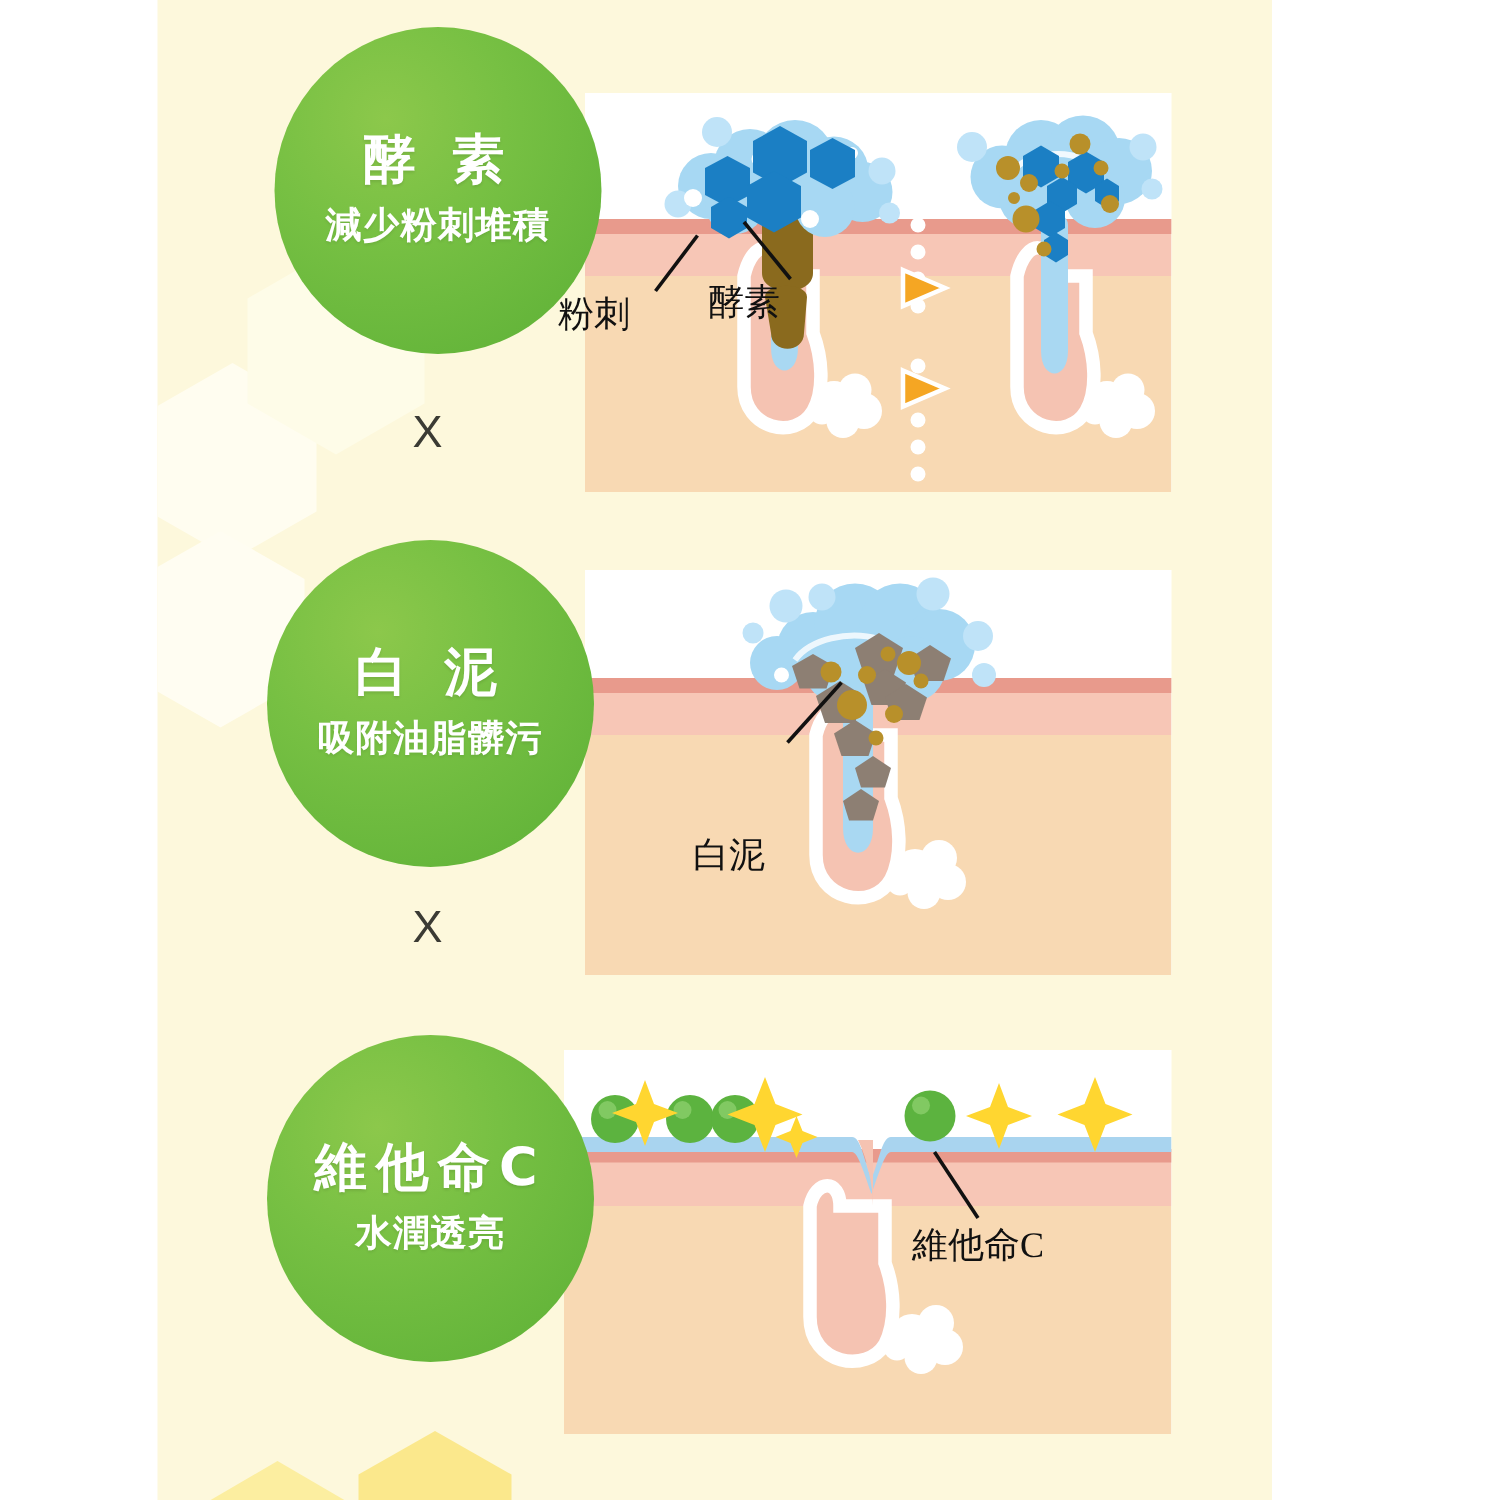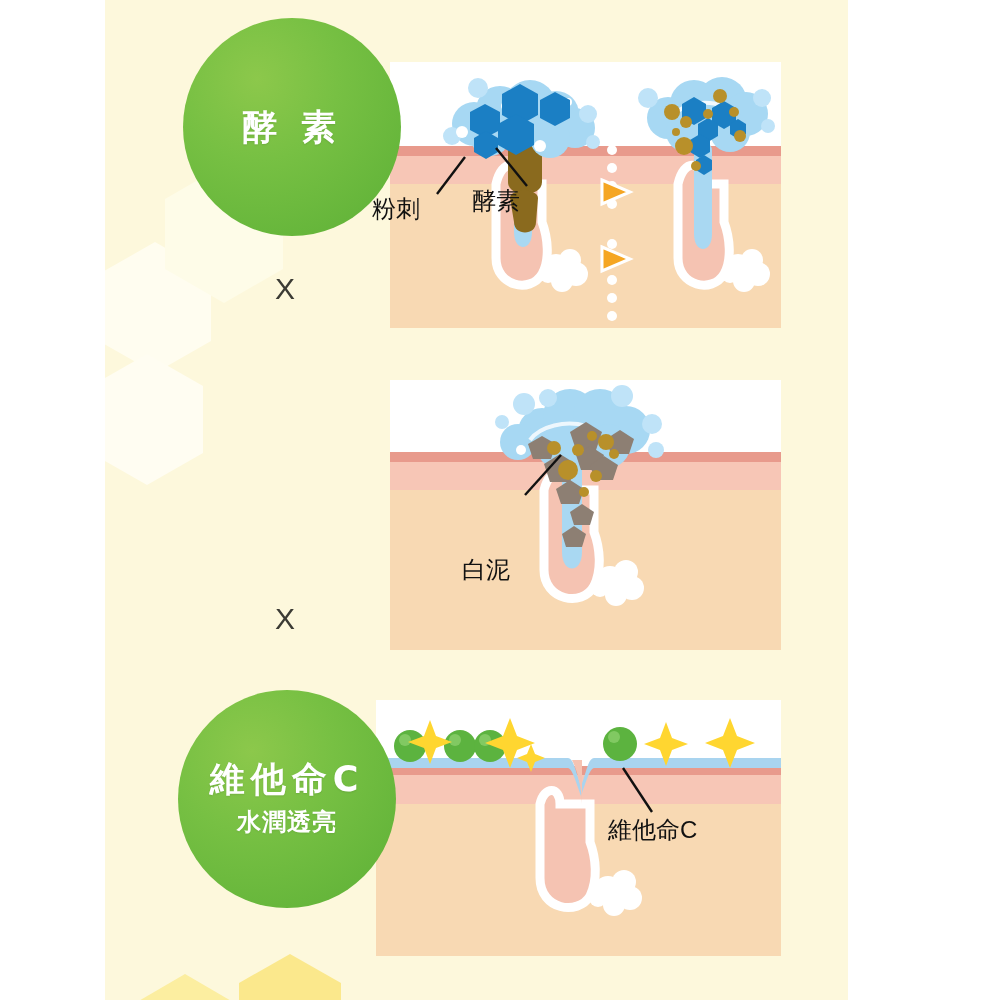--- a/index.html
+++ b/index.html
@@ -33,21 +33,21 @@
   
   .panel{position:absolute;background:#ffffff;overflow:hidden;z-index:10;}
 
   .xmark{
     position:absolute;z-index:40;color:#3b3b34;font-size:30px;font-weight:500;
     font-family:"Liberation Sans",sans-serif;
   }
 
   .label{
     position:absolute;z-index:35;color:#111111;font-size:24px;
-    font-family:Liberation Sans, sans-serif;white-space:nowrap;
+    font-family:Liberation Serif, serif;white-space:nowrap;
   }
   svg{overflow:visible;}
 </style>
 </head>
 <body>
 
 <div class="stage">
 
   <div class="bg-panel">
 
@@ -306,22 +306,27 @@
         <path d="M134,18 L141,36 L159,43 L141,50 L134,68 L127,50 L109,43 L127,36 Z"></path>
         <path d="M155,44 L159,54 L169,58 L159,62 L155,72 L151,62 L141,58 L151,54 Z"></path>
         <path d="M290,22 L296,38 L312,44 L296,50 L290,66 L284,50 L268,44 L284,38 Z"></path>
         <path d="M354,18 L361,36 L379,43 L361,50 L354,68 L347,50 L329,43 L347,36 Z"></path>
       </g>
     </svg>
   </div>
 
   <div class="circle" style="left:183px;top:18px;width:218px;height:218px;">
     <div class="c-title">酵 素</div>
-  </div>
-
+    <div class="c-sub">減少粉刺堆積</div>
+  </div>
+
+  <div class="circle" style="left:178px;top:360px;width:218px;height:218px;">
+    <div class="c-title">白 泥</div>
+    <div class="c-sub">吸附油脂髒污</div>
+  </div>
 
   <div class="circle" style="left:178px;top:690px;width:218px;height:218px;">
     <div class="c-title">維他命C</div>
     <div class="c-sub">水潤透亮</div>
   </div>
 
   <div class="xmark" style="left:275px;top:272px;">X</div>
   <div class="xmark" style="left:275px;top:602px;">X</div>
 
   <svg style="position:absolute;left:0;top:0;width:1000px;height:1000px;z-index:34;pointer-events:none;">

